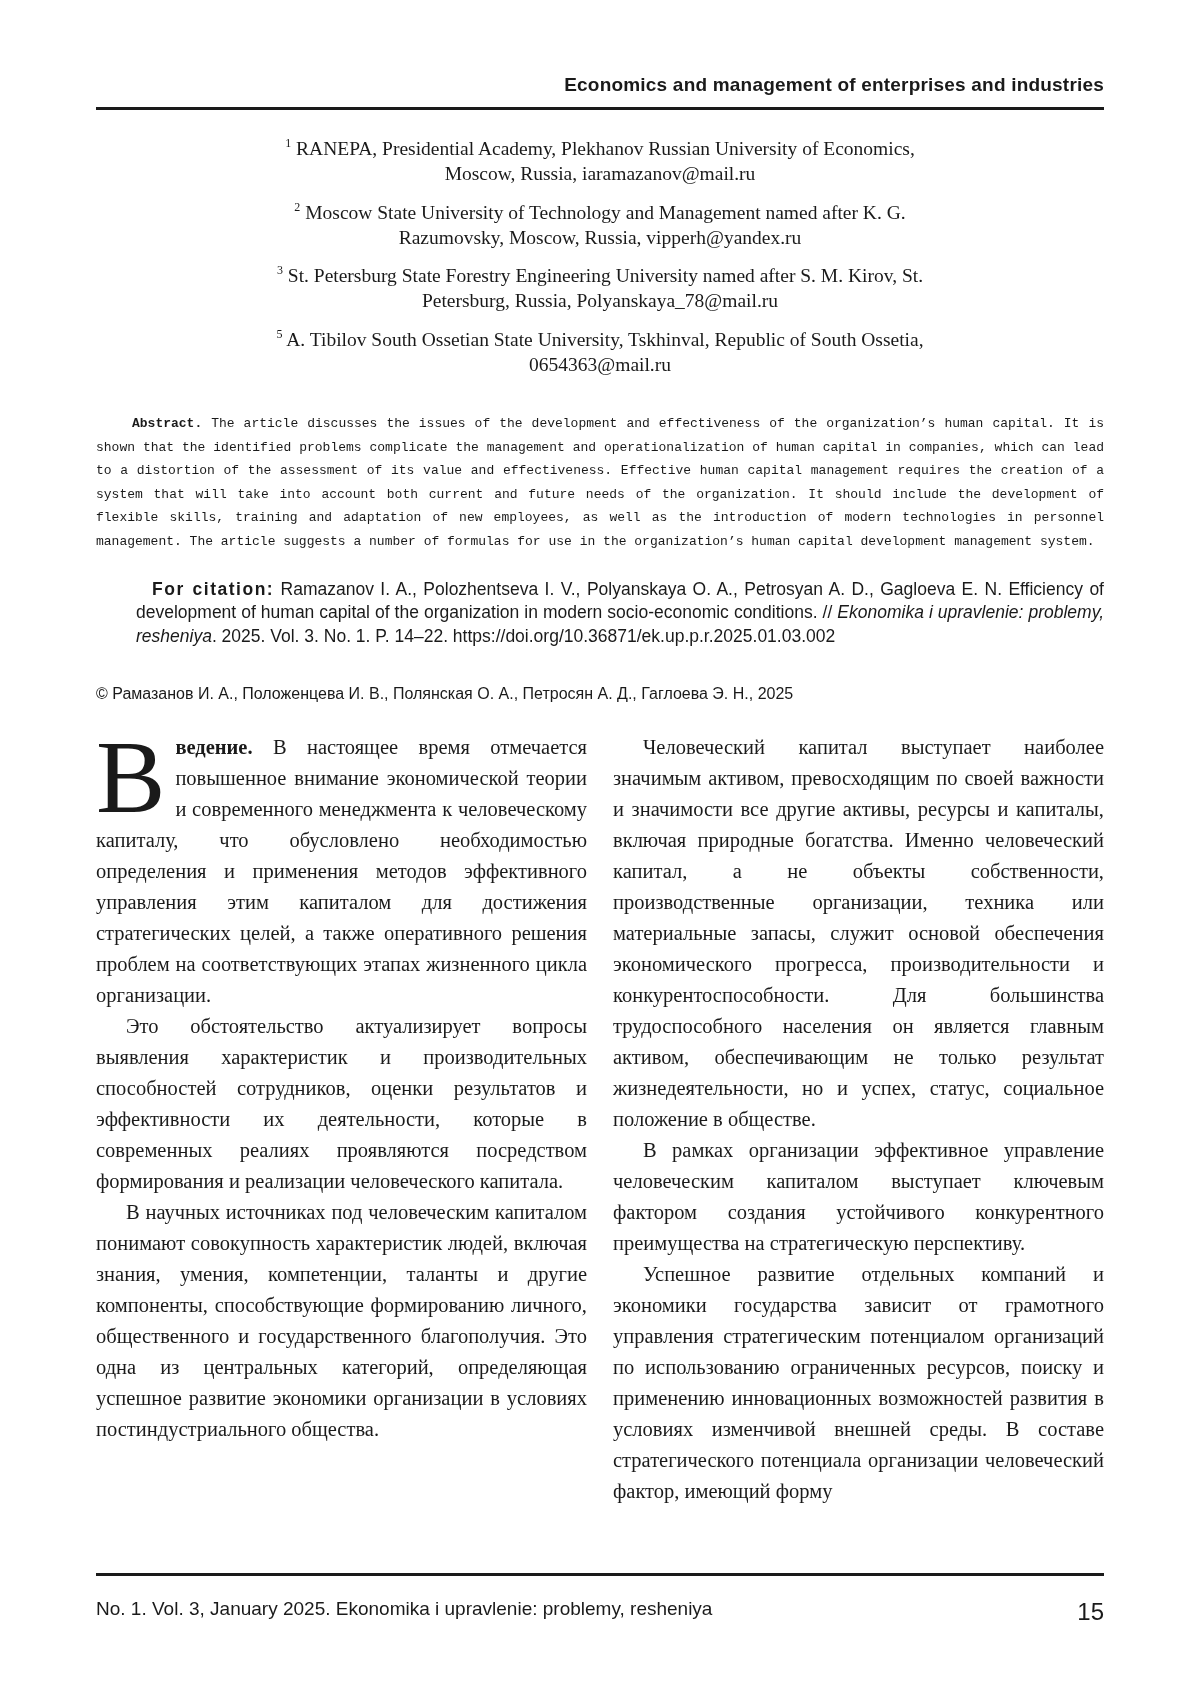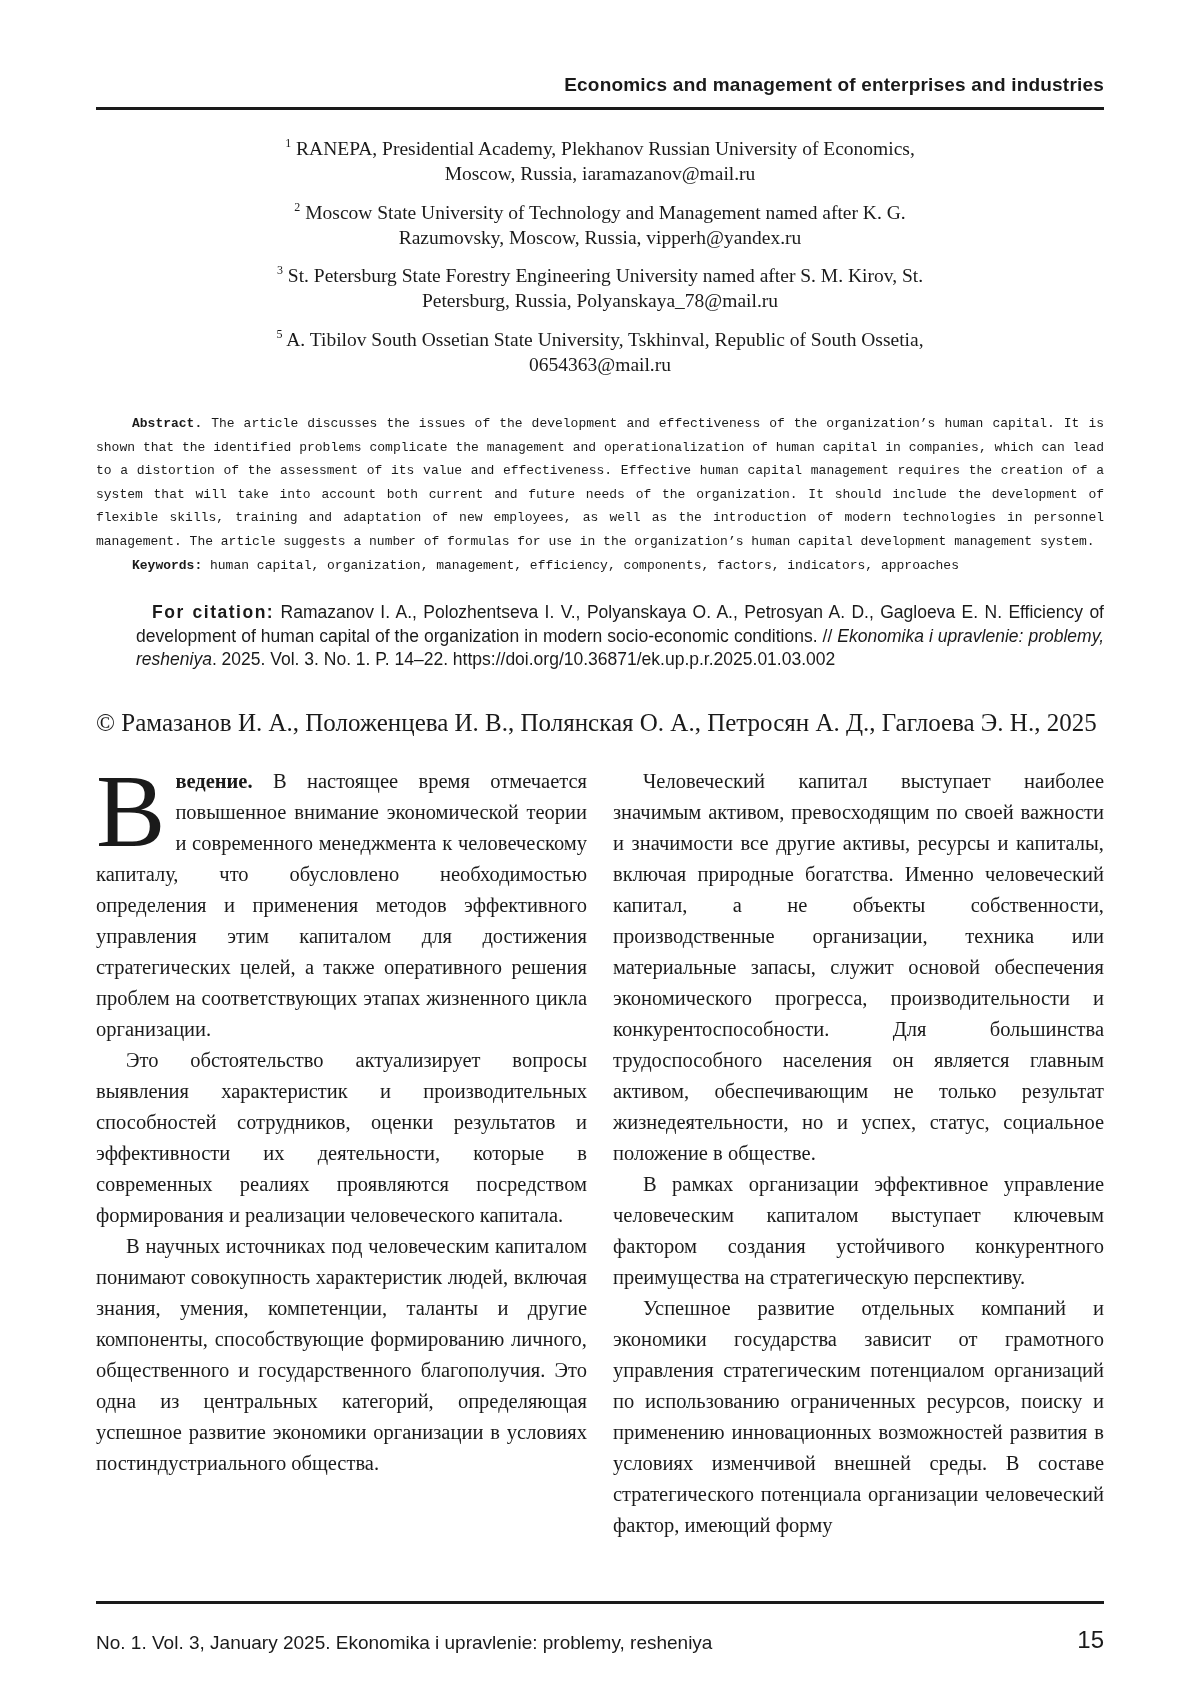--- a/index.html
+++ b/index.html
@@ -2,21 +2,21 @@
 <html lang="ru"><head>
 <meta charset="utf-8">
 <style>
   * { margin:0; padding:0; box-sizing:border-box; }
   html,body { background:#ffffff; }
   .page {
     width:1200px; height:1698px;
     margin:0 auto;
     background:#ffffff;
     color:#1a1a1a;
-    padding:74px 96px 44px 96px;
+    padding:74px 96px 72px 96px;
     display:flex; flex-direction:column;
     overflow:hidden;
   }
   
   .running-head {
     font-family:"Liberation Sans", sans-serif;
     font-size:19px; font-weight:bold;
     text-align:right;
     letter-spacing:.2px;
   }
@@ -49,22 +49,22 @@
     font-family:"Liberation Sans", sans-serif;
     font-size:17.5px; line-height:23.6px;
     text-align:justify;
     text-indent:16px;
   }
   .citation-block .cit-label { font-weight:bold; letter-spacing:1.5px; }
   .citation-block .cit-italic { font-style:italic; }
   
   .copyright {
     margin-top:37px;
-    font-family:Liberation Serif, serif;
-    font-size:25px;
+    font-family:Liberation Sans, sans-serif;
+    font-size:16px;
   }
   
   .columns {
     margin-top:29px;
     display:flex; gap:26px;
     font-family:"Liberation Serif", serif;
     font-size:20.5px; line-height:31px;
     text-align:justify;
   }
   .col { flex:1 1 0; min-width:0; }
@@ -74,21 +74,21 @@
     font-family:"Liberation Serif", serif;
     font-size:104px; line-height:78px;
     padding:6px 10px 0 0;
   }
   .lead { font-weight:bold; }
   
   .footer { margin-top:auto; }
   .foot-rule { height:3px; background:#1a1a1a; }
   .foot-row {
     margin-top:22px;
-    display:flex; justify-content:space-between; align-items:flex-end;
+    display:flex; justify-content:space-between; align-items:flex-start;
     font-family:"Liberation Sans", sans-serif;
     font-size:19px;
   }
   .page-num { font-size:24px; }
 </style>
 </head>
 <body>
 
 <div class="page">
 
@@ -97,21 +97,20 @@
 
   <div class="affiliations">
     <p><sup>1</sup><span> RANEPA, Presidential Academy, Plekhanov Russian University of Economics, Moscow, Russia, iaramazanov@mail.ru</span></p>
     <p><sup>2</sup><span> Moscow State University of Technology and Management named after K. G. Razumovsky, Moscow, Russia, vipperh@yandex.ru</span></p>
     <p><sup>3</sup><span> St. Petersburg State Forestry Engineering University named after S. M. Kirov, St. Petersburg, Russia, Polyanskaya_78@mail.ru</span></p>
     <p><sup>5</sup><span> A. Tibilov South Ossetian State University, Tskhinval, Republic of South Ossetia, 0654363@mail.ru</span></p>
   </div>
 
   <div class="abstract-block">
     <p><b>Abstract.</b><span> The article discusses the issues of the development and effectiveness of the organization’s human capital. It is shown that the identified problems complicate the management and operationalization of human capital in companies, which can lead to a distortion of the assessment of its value and effectiveness. Effective human capital management requires the creation of a system that will take into account both current and future needs of the organization. It should include the development of flexible skills, training and adaptation of new employees, as well as the introduction of modern technologies in personnel management. The article suggests a number of formulas for use in the organization’s human capital development management system.</span></p>
-    <p><b>Keywords:</b><span> human capital, organization, management, efficiency, components, factors, indicators, approaches</span></p>
   </div>
 
   <div class="citation-block">
     <span class="cit-label">For citation:</span><span> Ramazanov I. A., Polozhentseva I. V., Polyanskaya O. A., Petrosyan A. D., Gagloeva E. N. Efficiency of development of human capital of the organization in modern socio-economic conditions. // </span><span class="cit-italic">Ekonomika i upravlenie: problemy, resheniya</span><span>. 2025. Vol. 3. No. 1. P. 14–22. https://doi.org/10.36871/ek.up.p.r.2025.01.03.002</span>
   </div>
 
   <div class="copyright">© Рамазанов И. А., Положенцева И. В., Полянская О. А., Петросян А. Д., Гаглоева Э. Н., 2025</div>
 
   <div class="columns">
     <div class="col">

